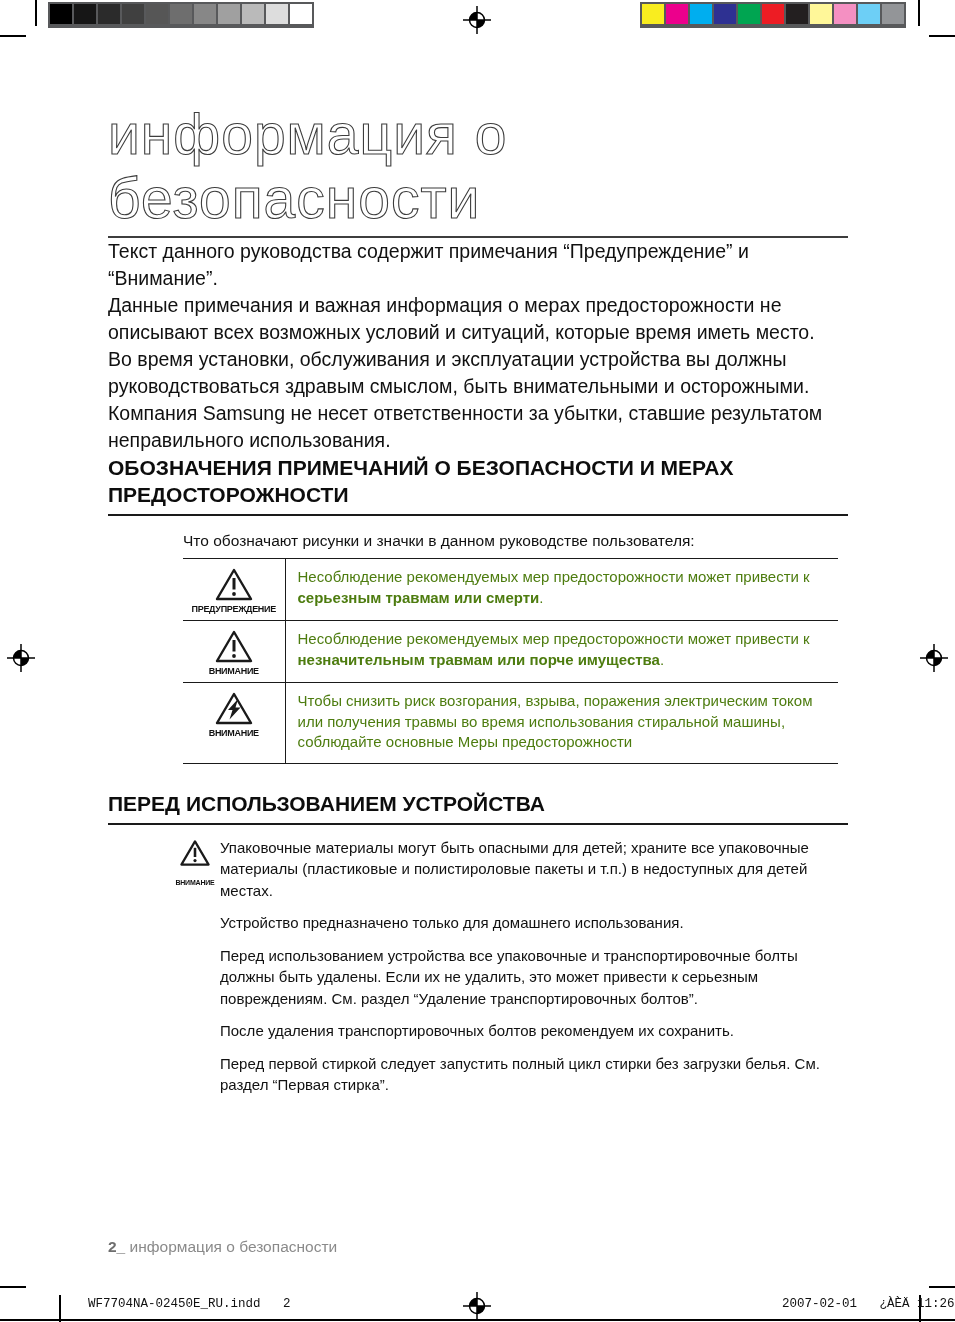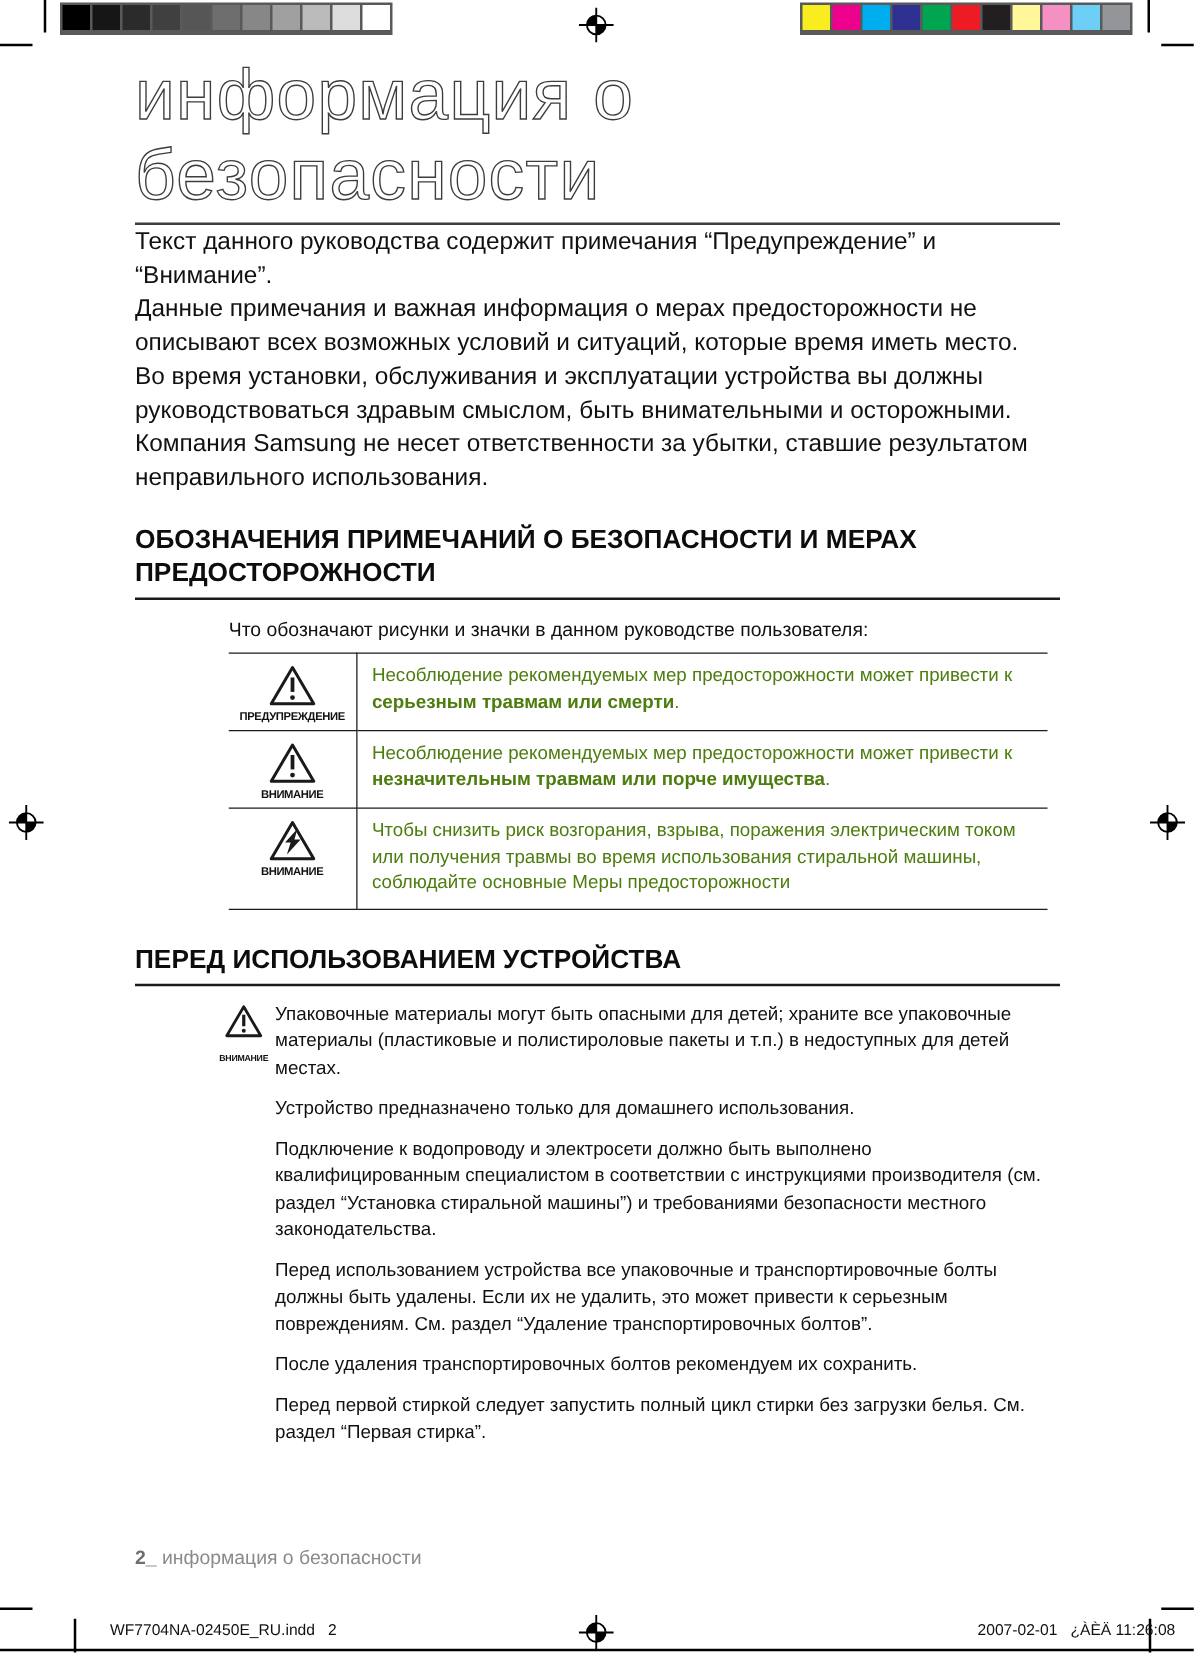--- a/index.html
+++ b/index.html
@@ -30,47 +30,47 @@
   .calbar.gray { left:48px; }
   .calbar.color { left:640px; }
 
   .regmark { position:absolute; width:28px; height:28px; }
   .regmark.top-center { left:463px; top:6px; }
   .regmark.mid-left { left:7px; top:644px; }
   .regmark.mid-right { left:920px; top:644px; }
   .regmark.bottom-center { left:463px; top:1292px; }
 
   .slug-text {
-    position:absolute; top:1297px; font-family:Liberation Sans, sans-serif;
+    position:absolute; top:1297px; font-family:Liberation Mono, monospace;
     font-size:12.5px; color:#111; white-space:pre;text-align:center;
   }
   .slug-text.file { left:88px; }
   .slug-text.date { left:782px; }
 
   
   .content { position:absolute; left:108px; top:0; width:740px; }
 
   h1.page-title {
-    margin-top:44px;
+    margin-top:102px;
     font-size:57px; line-height:64px; font-weight:400; color:#3d3d3d;
     letter-spacing:1px;
     border-bottom:2px solid #3d3d3d; padding-bottom:6px;
   }
   @supports (-webkit-text-stroke: 1px black) {
     h1.page-title { color:transparent; -webkit-text-stroke:1.1px #3d3d3d; }
   }
 
   .lead { font-size:19.5px; line-height:27px; color:#111; }
   .lead-group { margin-top:0; }
 
   h2.section-heading {
     font-size:21px; line-height:27px; font-weight:700; color:#0d0d0d;
     border-bottom:2px solid #1a1a1a; padding-bottom:6px;
   }
-  h2.first { margin-top:22px; }
+  h2.first { }
   h2.second { margin-top:26px; }
 
   .table-intro { margin:16px 0 8px 75px; font-size:15.5px; color:#111; }
 
   table.warn-table { margin-left:75px; width:655px; border-collapse:collapse; }
   table.warn-table td { border-top:1.5px solid #1a1a1a; border-bottom:1.5px solid #1a1a1a; vertical-align:top; }
   td.icon-cell {
     width:102px; border-right:1.5px solid #1a1a1a; text-align:center;
     padding:8px 4px 6px 4px; vertical-align:middle;
   }
@@ -222,21 +222,20 @@
           <svg width="32" height="28" viewBox="0 0 40 35">
             <path d="M20 3 L37 32 L3 32 Z" fill="none" stroke="#1a1a1a" stroke-width="2.8" stroke-linejoin="round"></path>
             <rect x="18.4" y="11" width="3.2" height="11.5" fill="#1a1a1a"></rect>
             <circle cx="20" cy="27" r="2" fill="#1a1a1a"></circle>
           </svg>
           <span class="icon-label">ВНИМАНИЕ</span>
         </span>
         <span>Упаковочные материалы могут быть опасными для детей; храните все упаковочные материалы (пластиковые и полистироловые пакеты и т.п.) в недоступных для детей местах.</span>
       </div>
       <p class="s2-item">Устройство предназначено только для домашнего использования.</p>
-      <p class="s2-item">Подключение к водопроводу и электросети должно быть выполнено квалифицированным специалистом в соответствии с инструкциями производителя (см. раздел “Установка стиральной машины”) и требованиями безопасности местного законодательства.</p>
       <p class="s2-item">Перед использованием устройства все упаковочные и транспортировочные болты должны быть удалены. Если их не удалить, это может привести к серьезным повреждениям. См. раздел “Удаление транспортировочных болтов”.</p>
       <p class="s2-item">После удаления транспортировочных болтов рекомендуем их сохранить.</p>
       <p class="s2-item">Перед первой стиркой следует запустить полный цикл стирки без загрузки белья. См. раздел “Первая стирка”.</p>
     </div>
 
   </div>
 
   <div class="footer"><b>2_</b><span> информация о безопасности</span></div>
 
 </div>

